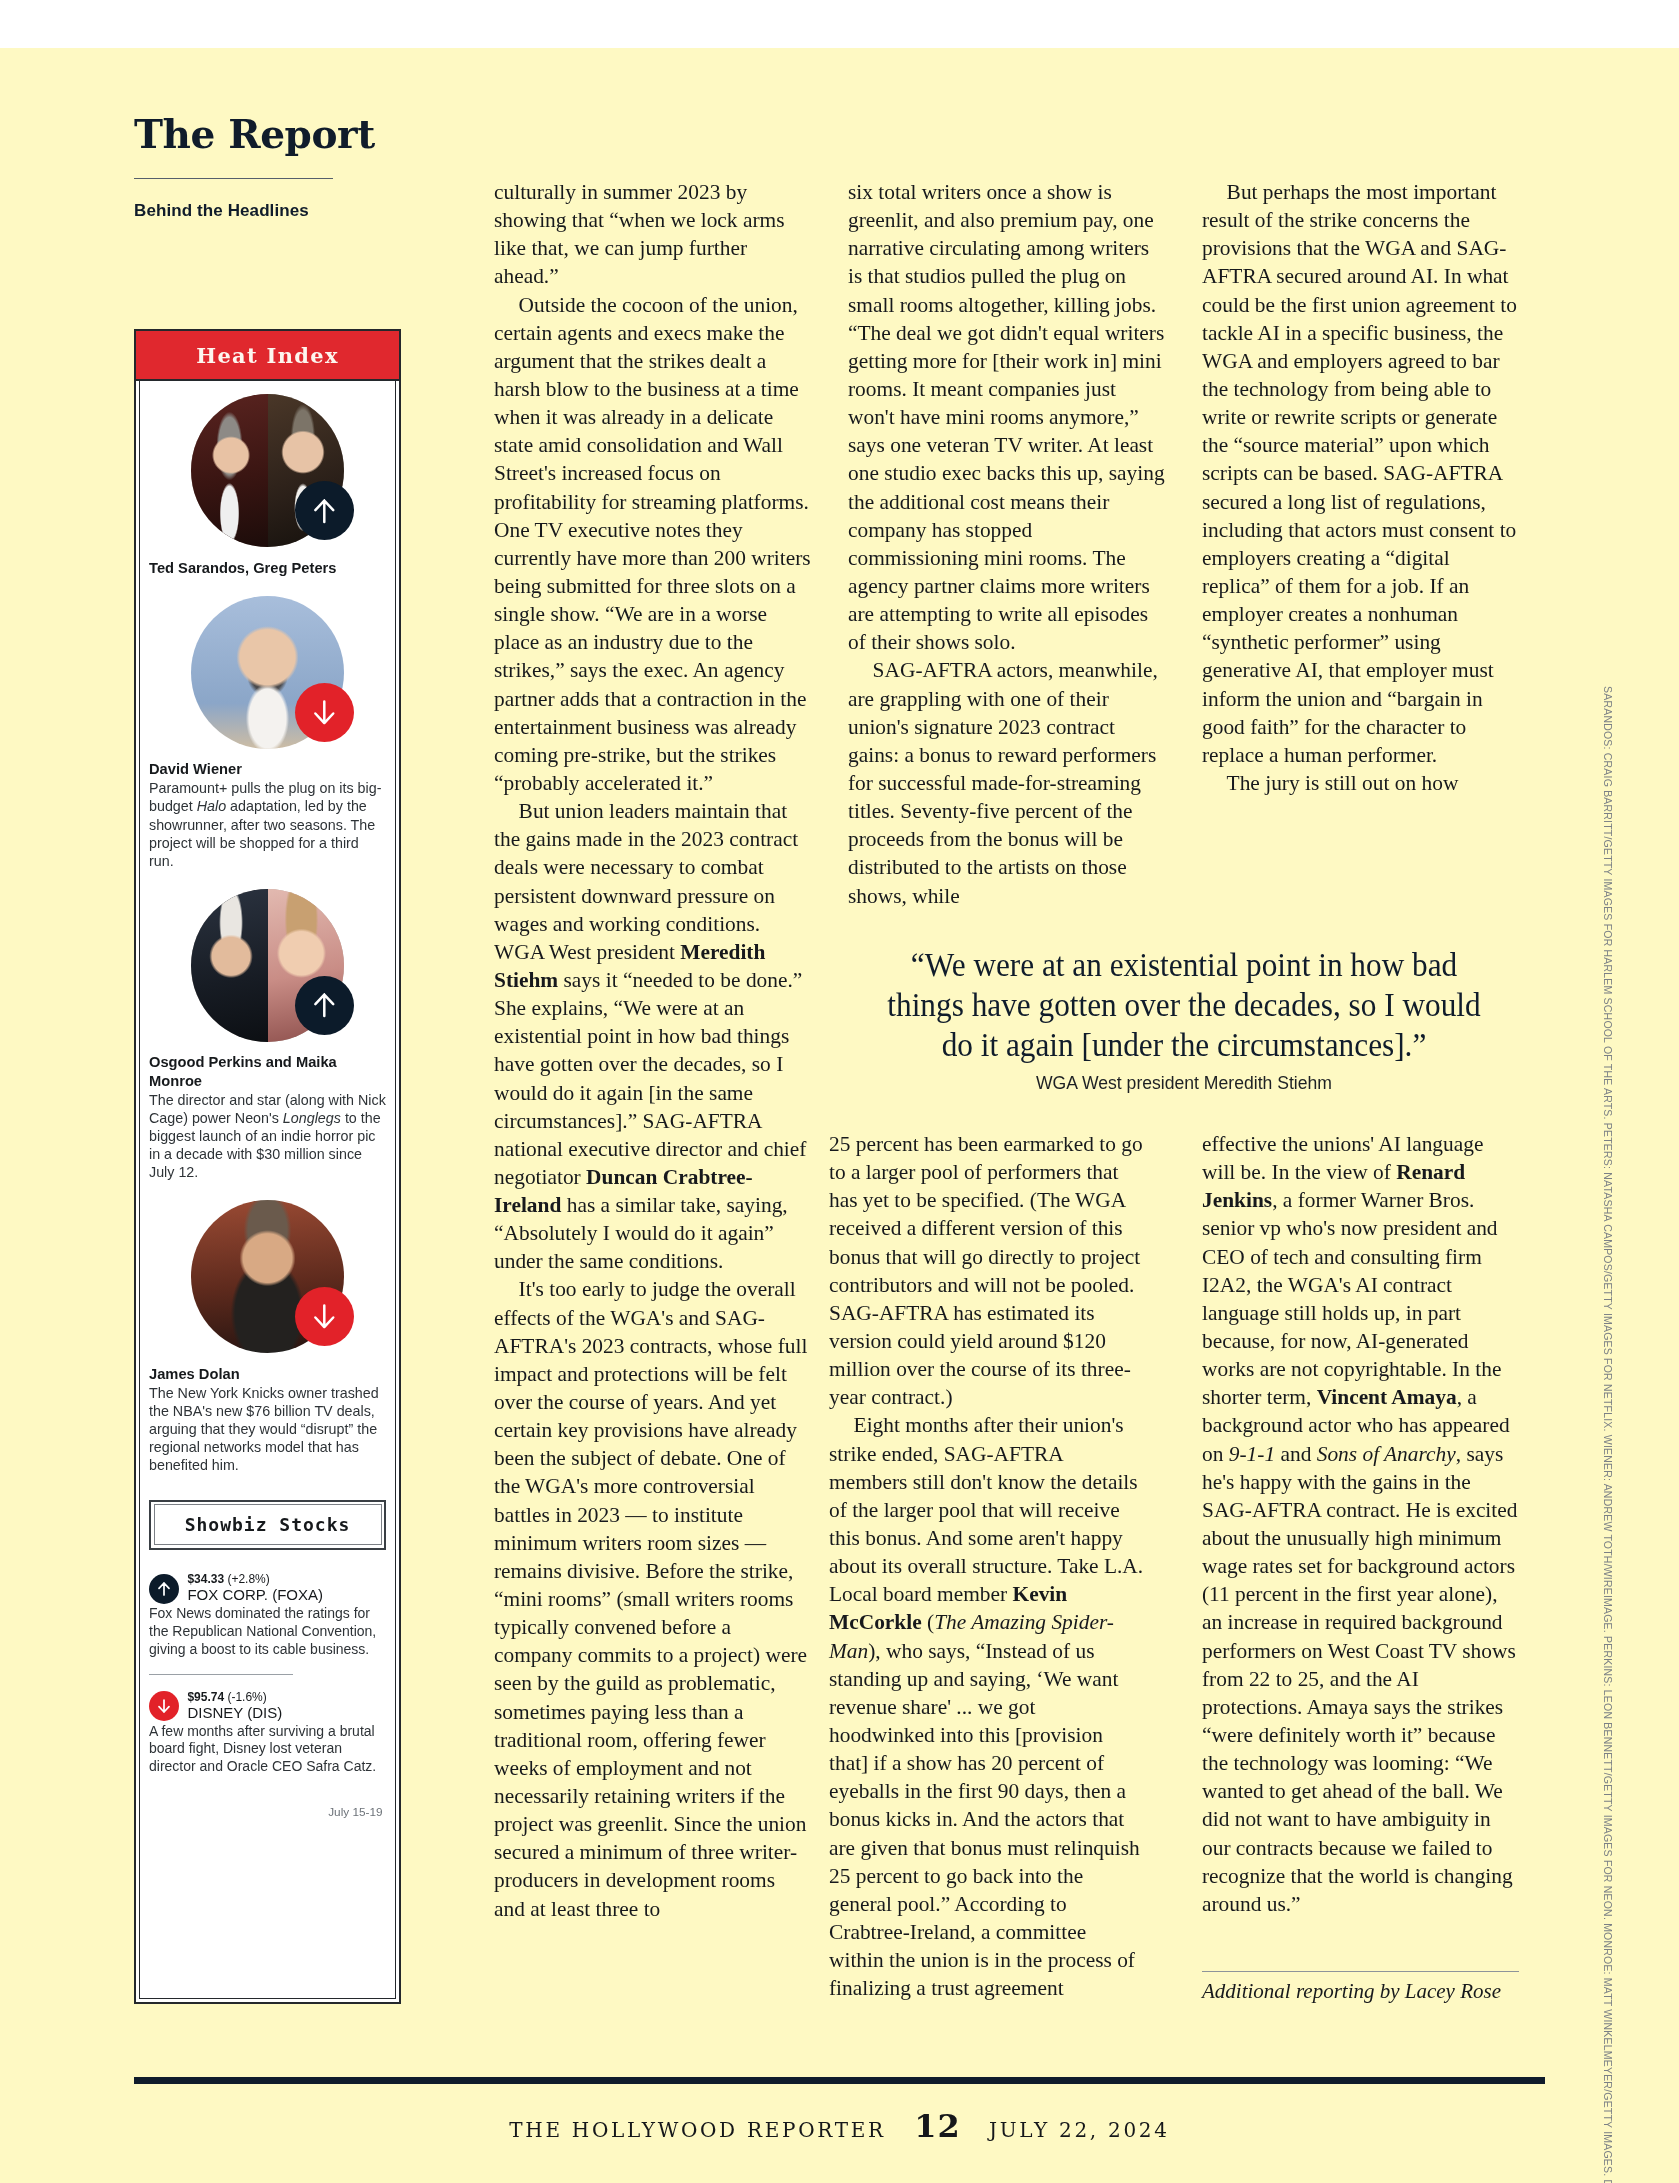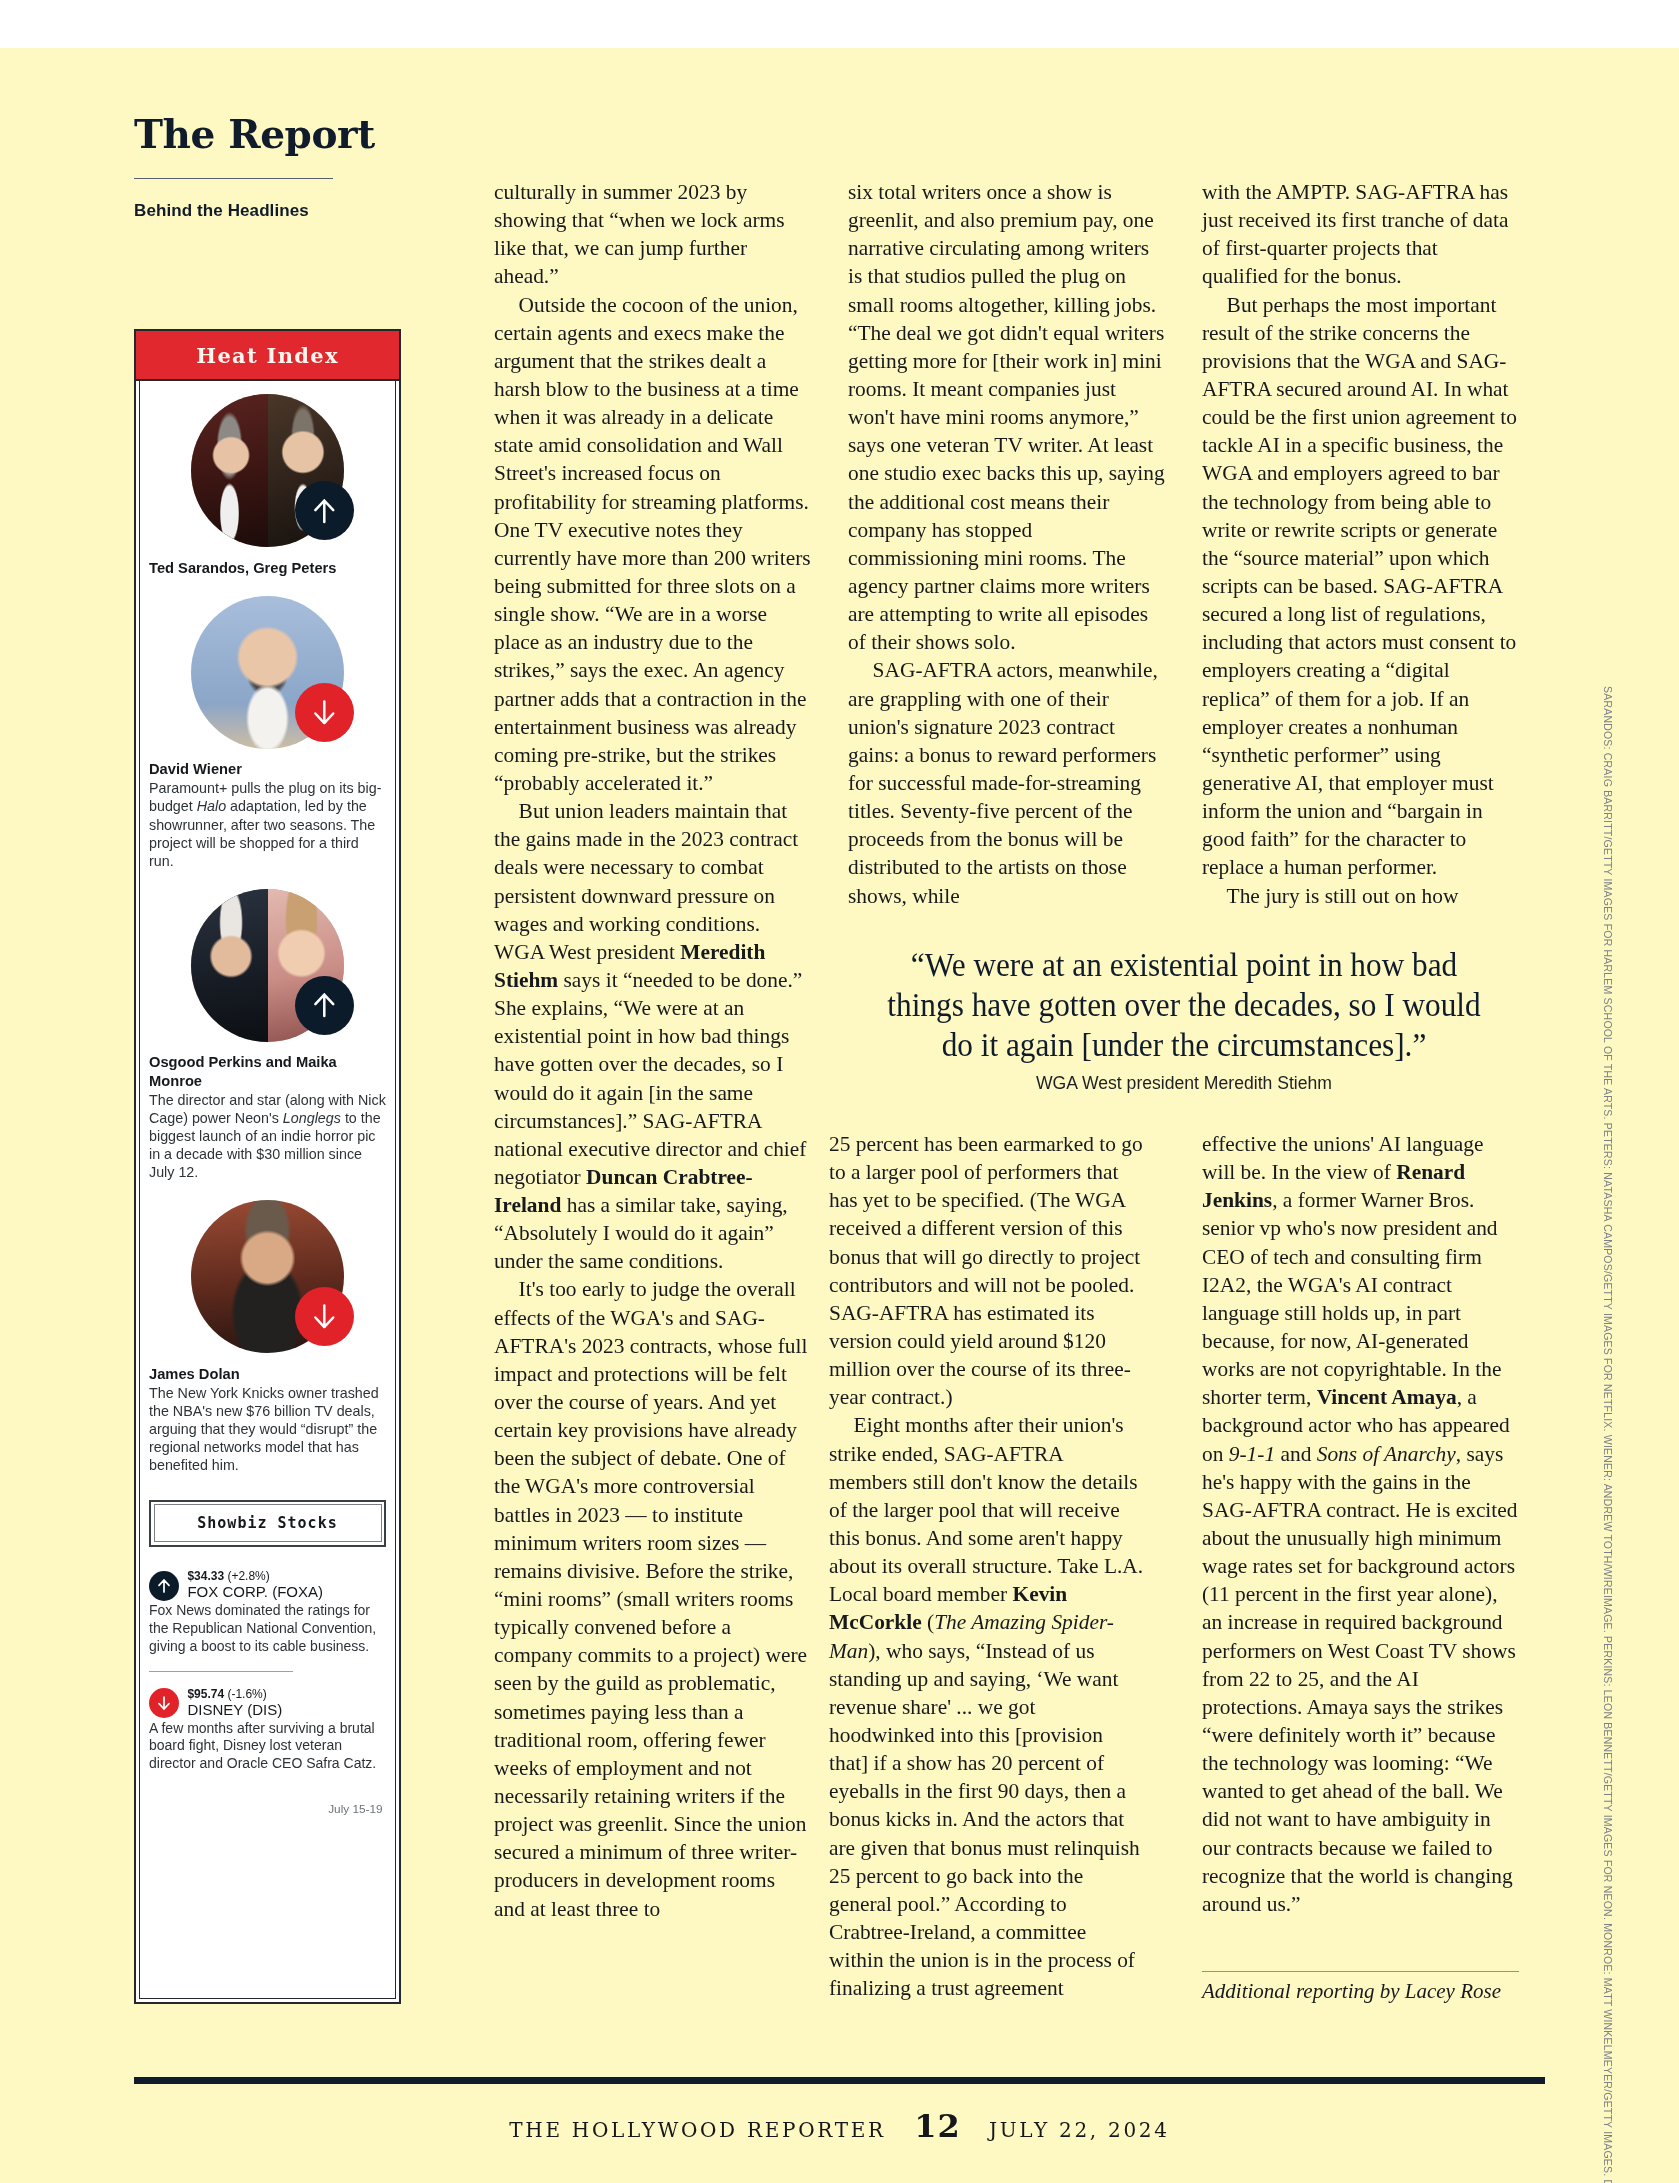--- a/index.html
+++ b/index.html
@@ -197,21 +197,21 @@
     padding: 2.5px;
   }
   .stocks-header-inner {
     border: 0.8px solid #7c8086;
     padding: 9.2px 0;
     text-align: center;
   }
   .stocks-header-label {
     font-family: "DejaVu Sans Mono", monospace;
     font-weight: 700;
-    font-size: 15px;
+    font-size: 18px;
     letter-spacing: 1px;
     color: #16191c;
   }
   .stock-item { margin-bottom: 15px; }
   .stock-top { display: flex; align-items: flex-start; }
   .stock-icon {
     flex: 0 0 auto;
     width: 30px; height: 30px;
     border-radius: 50%;
     margin-right: 8.4px;
@@ -499,21 +499,20 @@
     <p><span>But union leaders maintain that the gains made in the 2023 contract deals were necessary to combat persistent downward pressure on wages and working conditions. WGA West president </span><b>Meredith Stiehm</b><span> says it “needed to be done.” She explains, “We were at an existential point in how bad things have gotten over the decades, so I would do it again [in the same circumstances].” SAG-AFTRA national executive director and chief negotiator </span><b>Duncan Crabtree-Ireland</b><span> has a similar take, saying, “Absolutely I would do it again” under the same conditions.</span></p>
     <p>It's too early to judge the overall effects of the WGA's and SAG-AFTRA's 2023 contracts, whose full impact and protections will be felt over the course of years. And yet certain key provisions have already been the subject of debate. One of the WGA's more controversial battles in 2023 — to institute minimum writers room sizes — remains divisive. Before the strike, “mini rooms” (small writers rooms typically convened before a company commits to a project) were seen by the guild as problematic, sometimes paying less than a traditional room, offering fewer weeks of employment and not necessarily retaining writers if the project was greenlit. Since the union secured a minimum of three writer-producers in development rooms and at least three to</p>
   </div>
 
   <div class="col" id="col2">
     <p class="first">six total writers once a show is greenlit, and also premium pay, one narrative circulating among writers is that studios pulled the plug on small rooms altogether, killing jobs. “The deal we got didn't equal writers getting more for [their work in] mini rooms. It meant companies just won't have mini rooms anymore,” says one veteran TV writer. At least one studio exec backs this up, saying the additional cost means their company has stopped commissioning mini rooms. The agency partner claims more writers are attempting to write all episodes of their shows solo.</p>
     <p>SAG-AFTRA actors, meanwhile, are grappling with one of their union's signature 2023 contract gains: a bonus to reward performers for successful made-for-streaming titles. Seventy-five percent of the proceeds from the bonus will be distributed to the artists on those shows, while</p>
   </div>
 
   <div class="col" id="col3">
-    <p class="first">with the AMPTP. SAG-AFTRA has just received its first tranche of data of first-quarter projects that qualified for the bonus.</p>
     <p>But perhaps the most important result of the strike concerns the provisions that the WGA and SAG-AFTRA secured around AI. In what could be the first union agreement to tackle AI in a specific business, the WGA and employers agreed to bar the technology from being able to write or rewrite scripts or generate the “source material” upon which scripts can be based. SAG-AFTRA secured a long list of regulations, including that actors must consent to employers creating a “digital replica” of them for a job. If an employer creates a nonhuman “synthetic performer” using generative AI, that employer must inform the union and “bargain in good faith” for the character to replace a human performer.</p>
     <p>The jury is still out on how</p>
   </div>
 
   <div class="pullquote">
     <div class="pq-text">“We were at an existential point in how bad things have gotten over the decades, so I would do it again [under the circumstances].”</div>
     <div class="pq-attrib">WGA West president Meredith Stiehm</div>
   </div>
 
   <div class="col" id="col4">

